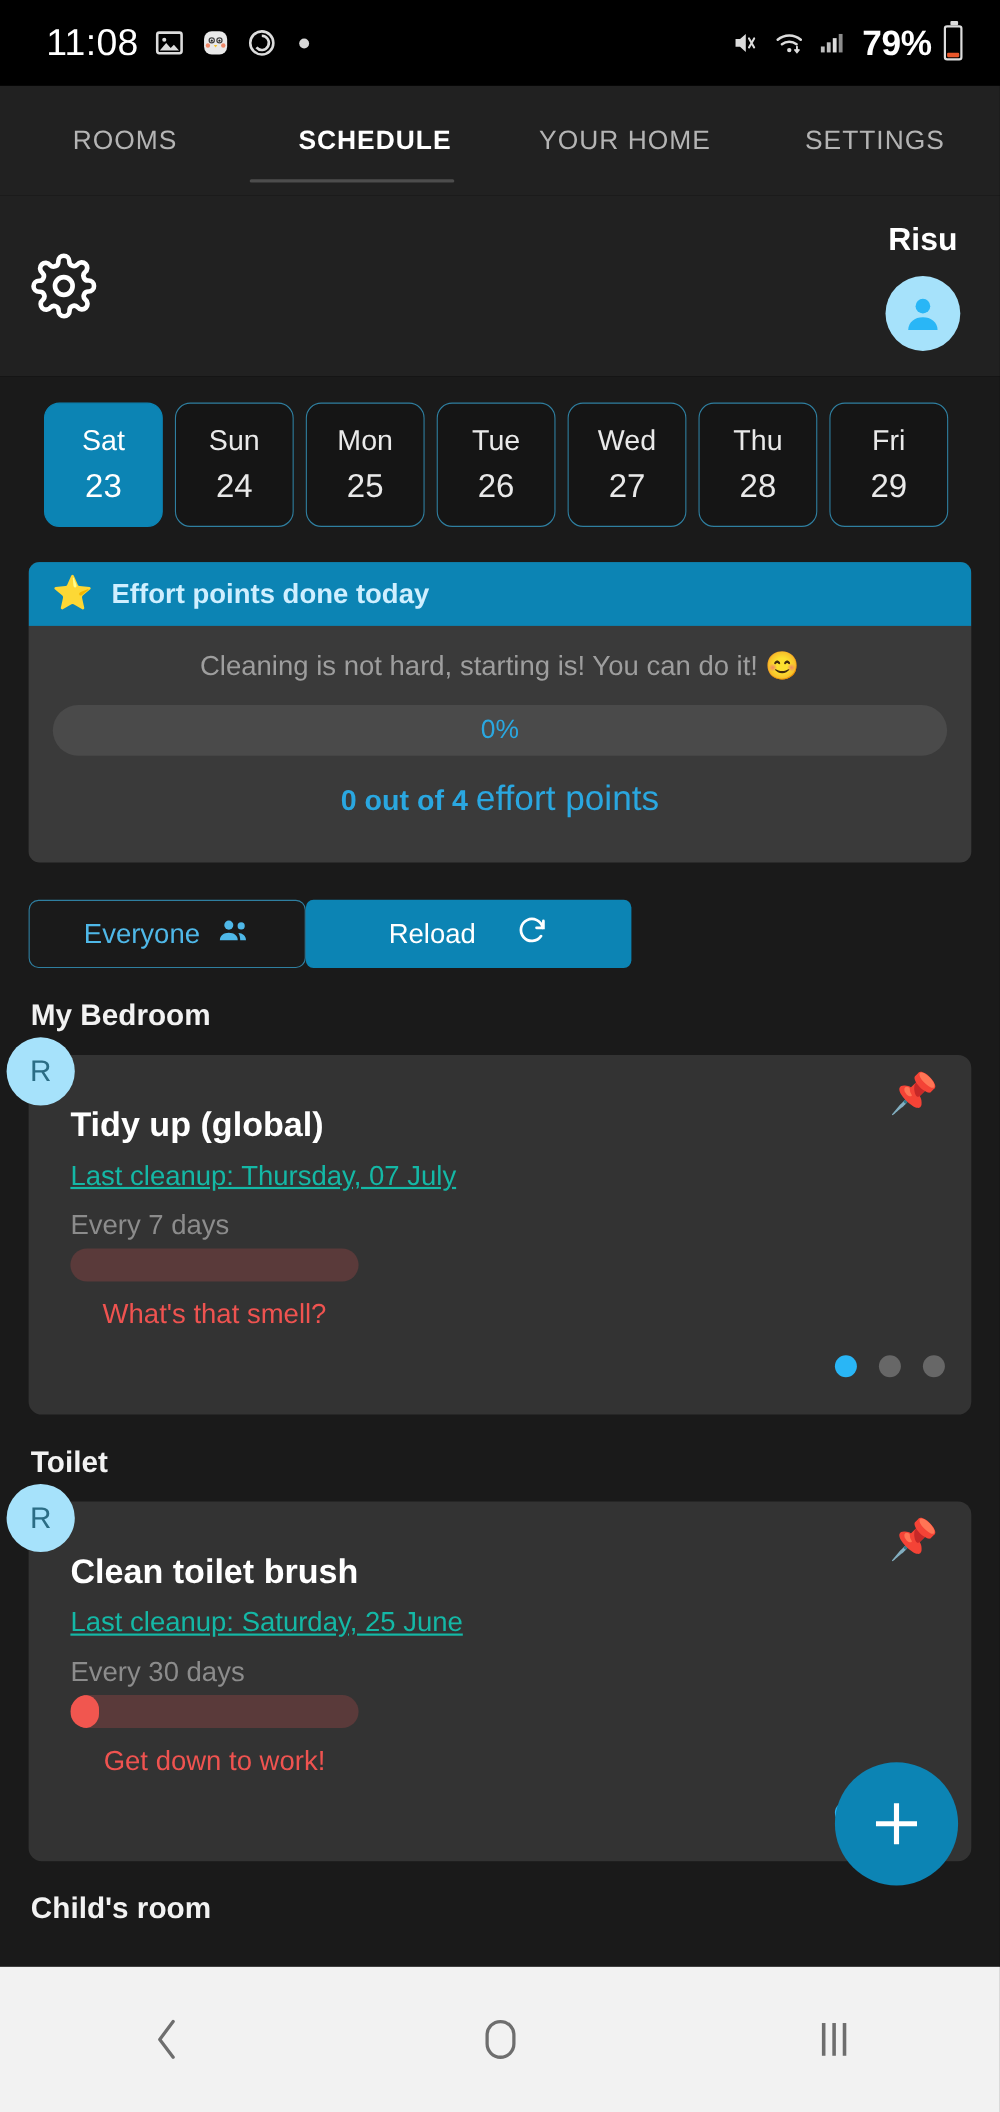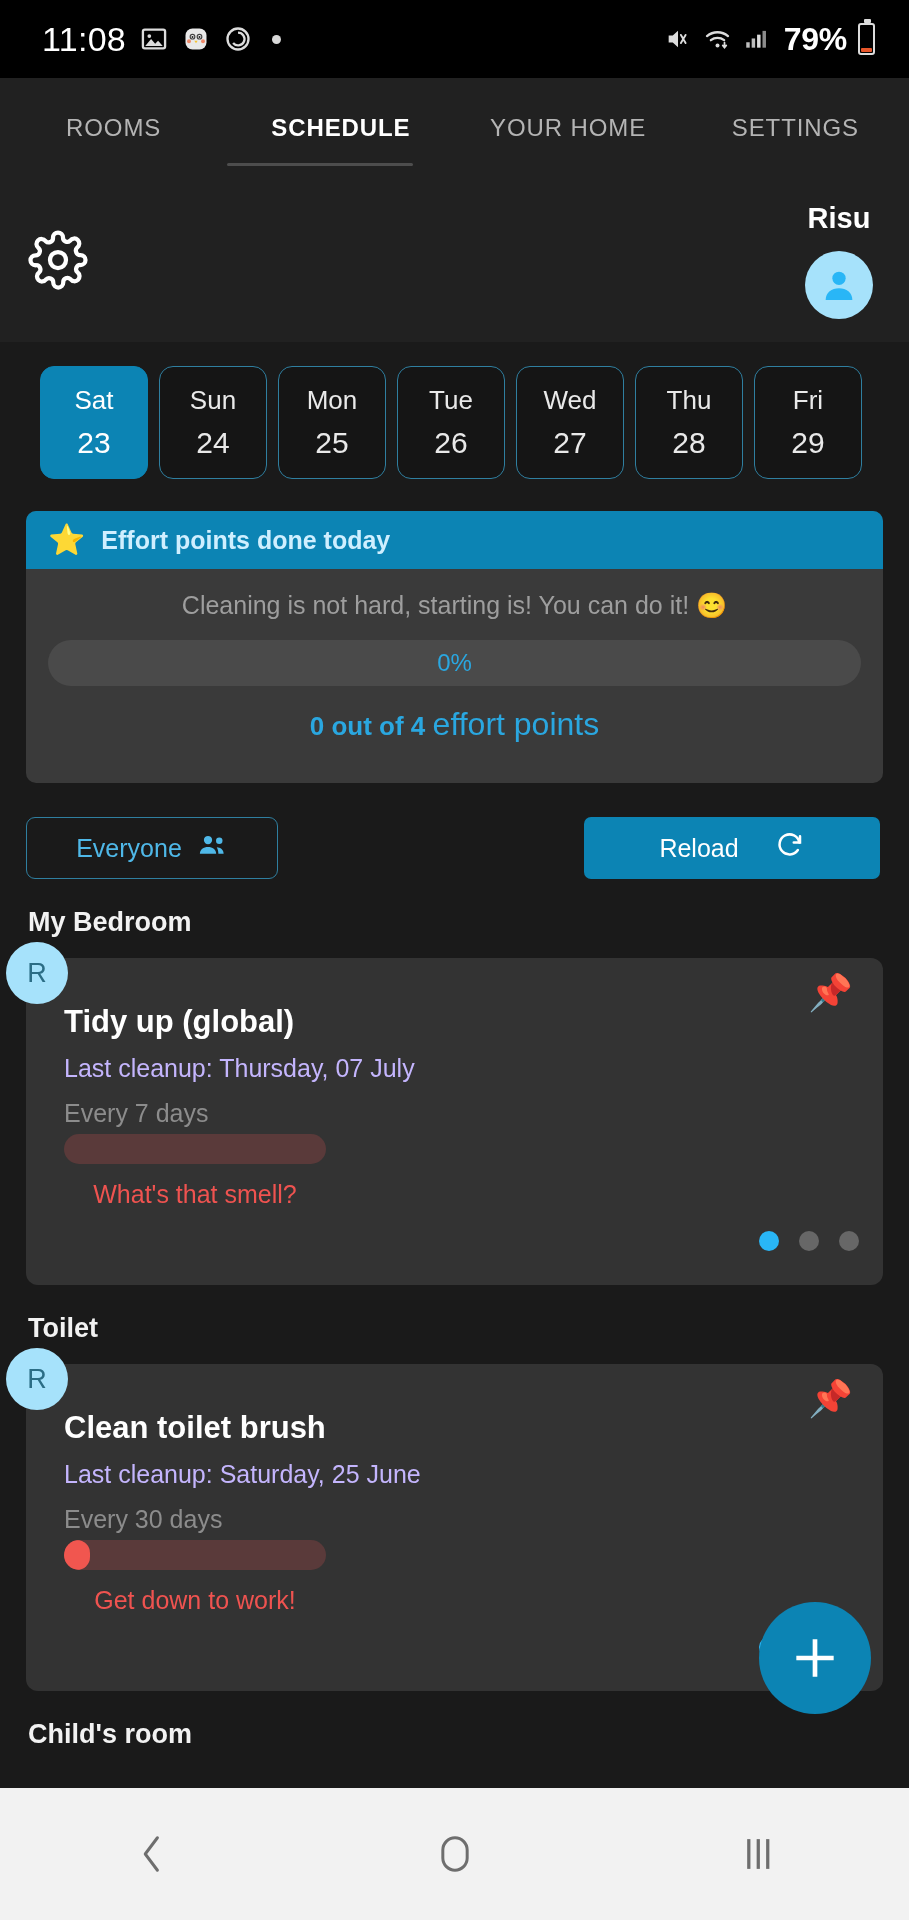--- a/index.html
+++ b/index.html
@@ -94,21 +94,21 @@
   .progress{
     margin:20px 22px 0 22px; height:46px; background:#4a4a4a; border-radius:23px;
     display:flex; align-items:center; justify-content:center;
   }
   .progress .pct{ color:#2aa7e0; font-size:24px; }
   .effort-count{ margin-top:20px; font-size:26px; }
   .effort-count b{ color:#2aa7e0; font-weight:700; }
   .effort-count span{ color:#2aa7e0; font-weight:400; font-size:32px; }
 
   
-  .btnrow{ display:flex; justify-content:space-between; padding:34px 29px 0 26px; }
+  .btnrow{ display:flex; padding:34px 18px 0 26px; }
   .btn-outline{
     min-width:252px; height:62px; border:1.5px solid #2f7fa0; border-radius:9px;
     background:transparent; color:#4fb8e8; font-size:25px;
     display:flex; align-items:center; justify-content:center; gap:16px;
   }
   .btn-fill{
     min-width:296px; height:62px; border-radius:7px; background:#0c84b4;
     color:#fff; font-size:25px; display:flex; align-items:center;
     justify-content:center; gap:36px;
   }
@@ -123,21 +123,21 @@
   }
   .badge{
     position:absolute; left:-20px; top:-16px; width:62px; height:62px;
     border-radius:50%; background:#a6e2fb; color:#2b6d85;
     display:flex; align-items:center; justify-content:center;
     font-size:27px; z-index:3;
   }
   .pin{ position:absolute; right:30px; top:14px; font-size:36px; }
   .taskrow{ display:flex; justify-content:space-between;flex-direction:column; }
   .taskleft .ttitle{ color:#fff; font-size:31px; font-weight:700; }
-  .taskleft .tlast{ color:#c4b5fd; font-size:25px; margin-top:14px; }
+  .taskleft .tlast{ color:#14b8a6; font-size:25px; margin-top:14px;text-decoration:underline; }
   .taskleft .tevery{ color:#8c8c8c; font-size:25px; margin-top:16px; }
   .taskright{ width:262px; padding-top:6px; text-align:center; }
   .tbar{
     height:30px; border-radius:15px; background:#5a3a3a; position:relative; overflow:hidden;
   }
   .tbar i{ position:absolute; left:0; top:0; bottom:0; background:#f1564f; border-radius:15px; }
   .tmsg{ color:#ef5350; font-size:25px; margin-top:16px; white-space:nowrap; }
   .dots{ display:flex; gap:20px; justify-content:flex-end; margin-top:22px; }
   .dots i{ width:20px;height:20px;border-radius:50%;background:#676767; display:block; }
   .dots i.on{ background:#29b6f6; }

